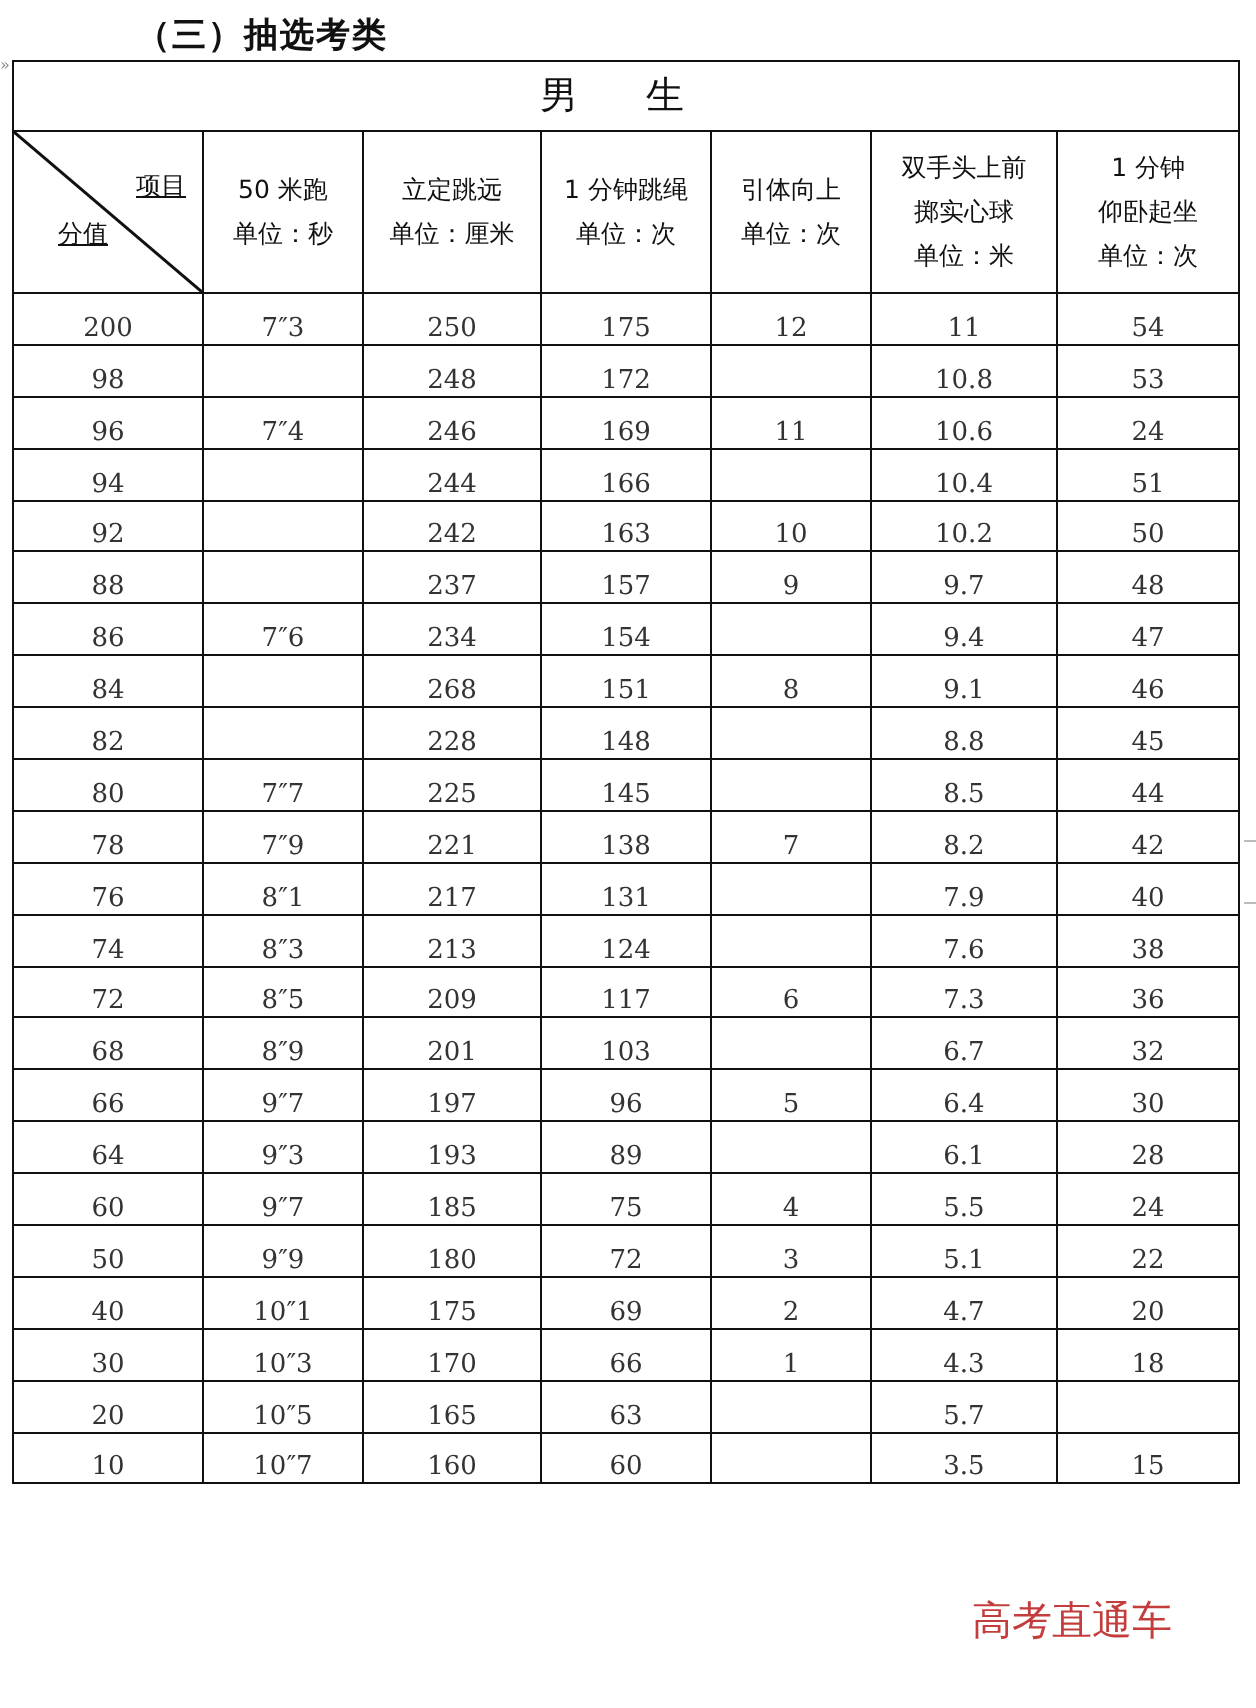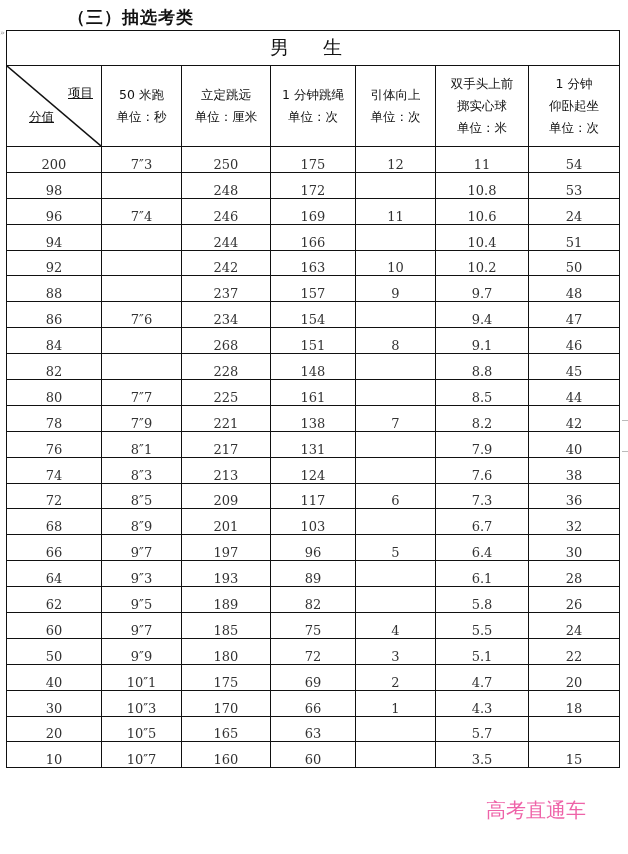--- a/index.html
+++ b/index.html
@@ -15,21 +15,21 @@
   .title-row th { height: 34px; font-size: 19px; font-weight: bold; letter-spacing: 14px; }
   .head-row th { height: 80px; font-size: 12.5px; line-height: 22px; font-weight: bold;
                  font-family: "DejaVu Sans", sans-serif; }
   .head-row th .unit { font-weight: normal; }
   .diag { position: relative; }
   .diag svg { position: absolute; left: 0; top: 0; width: 100%; height: 100%; }
   .diag .item { position: absolute; right: 8px; top: 16px; text-decoration: underline; }
   .diag .score-lbl { position: absolute; left: 22px; bottom: 18px; text-decoration: underline; }
   tbody td { height: 24.9px; font-size: 13px; color: #333; vertical-align: bottom;
              padding-bottom: 1px; font-family: "DejaVu Serif", serif; }
-  .watermark { position: absolute; left: 486px; top: 797px; font-size: 20px; color: #ec4899;
+  .watermark { position: absolute; left: 486px; top: 797px; font-size: 20px; color: #b91c1c;
                font-family: "DejaVu Sans", sans-serif; opacity: 0.85; letter-spacing: 0px;
                text-shadow: 0 0 2px #fff; }
   .edge-marks { position: absolute; right: 0; top: 420px; width: 6px; height: 30px;
                 border-top: 1px solid #bbb; border-bottom: 1px solid #bbb; }
 </style>
 </head>
 <body>
 
 <div class="left-marker">»</div>
 <div class="heading">（三）抽选考类</div>
@@ -163,21 +163,21 @@
         <td>228</td>
         <td>148</td>
         <td></td>
         <td>8.8</td>
         <td>45</td>
       </tr>
       <tr>
         <td>80</td>
         <td>7″7</td>
         <td>225</td>
-        <td>161</td>
+        <td>145</td>
         <td></td>
         <td>8.5</td>
         <td>44</td>
       </tr>
       <tr>
         <td>78</td>
         <td>7″9</td>
         <td>221</td>
         <td>138</td>
         <td>7</td>
@@ -232,29 +232,20 @@
       <tr>
         <td>64</td>
         <td>9″3</td>
         <td>193</td>
         <td>89</td>
         <td></td>
         <td>6.1</td>
         <td>28</td>
       </tr>
       <tr>
-        <td>62</td>
-        <td>9″5</td>
-        <td>189</td>
-        <td>82</td>
-        <td></td>
-        <td>5.8</td>
-        <td>26</td>
-      </tr>
-      <tr>
         <td>60</td>
         <td>9″7</td>
         <td>185</td>
         <td>75</td>
         <td>4</td>
         <td>5.5</td>
         <td>24</td>
       </tr>
       <tr>
         <td>50</td>

